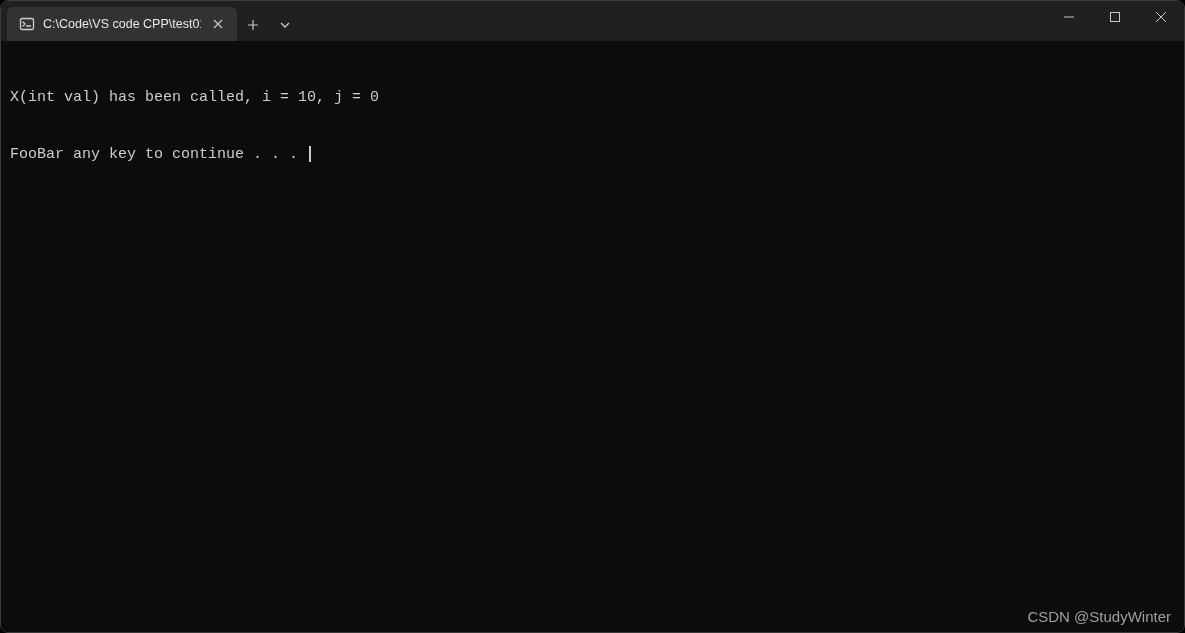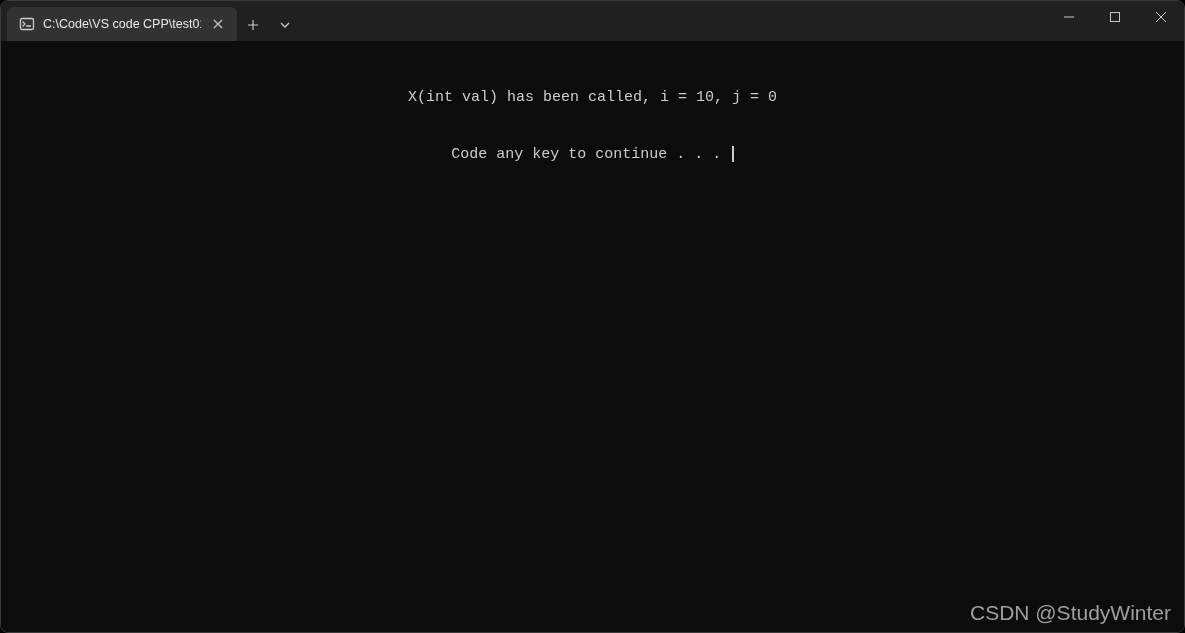--- a/index.html
+++ b/index.html
@@ -104,39 +104,39 @@
     flex: 1;
     background: #0c0c0c;
     padding: 9px 9px;
     font-family: Consolas, "Courier New", monospace;
     font-size: 15px;
     line-height: 19px;
     color: #cccccc;
     white-space: pre;
     position: relative;
   }
-  .line { display: block; text-align: center; }
+  .line { display: block; }
   .cursor {
     display: inline-block;
     width: 1.5px;
     height: 16px;
     background: #cccccc;
     vertical-align: text-bottom;
     margin-left: 2px;
     position: relative;
     top: -1px;
   }
 
   .watermark {
     position: absolute;
     right: 14px;
     bottom: 8px;
     color: #b8b8b8;
     font-family: "Segoe UI", sans-serif;
-    font-size: 21px;
+    font-size: 15px;
     opacity: 0.85;
     pointer-events: none;
     margin-top: 16px;
   }
 </style>
 </head>
 <body>
 
 <div class="window">
 
@@ -186,18 +186,18 @@
       <div class="win-btn close">
         <svg viewBox="0 0 10 10" stroke="currentColor" stroke-width="1">
           <path d="M0 0l10 10M10 0L0 10"></path>
         </svg>
       </div>
     </div>
   </div>
 
   <div class="console">
     <span class="line">X(int val) has been called, i = 10, j = 0</span>
-    <span class="line"><span>Code any key to continue . . . </span><span class="cursor"></span></span>
+    <span class="line"><span>FooBar any key to continue . . . </span><span class="cursor"></span></span>
   </div>
 
 </div>
 
 <div class="watermark">CSDN @StudyWinter</div>
 
 </body></html>

